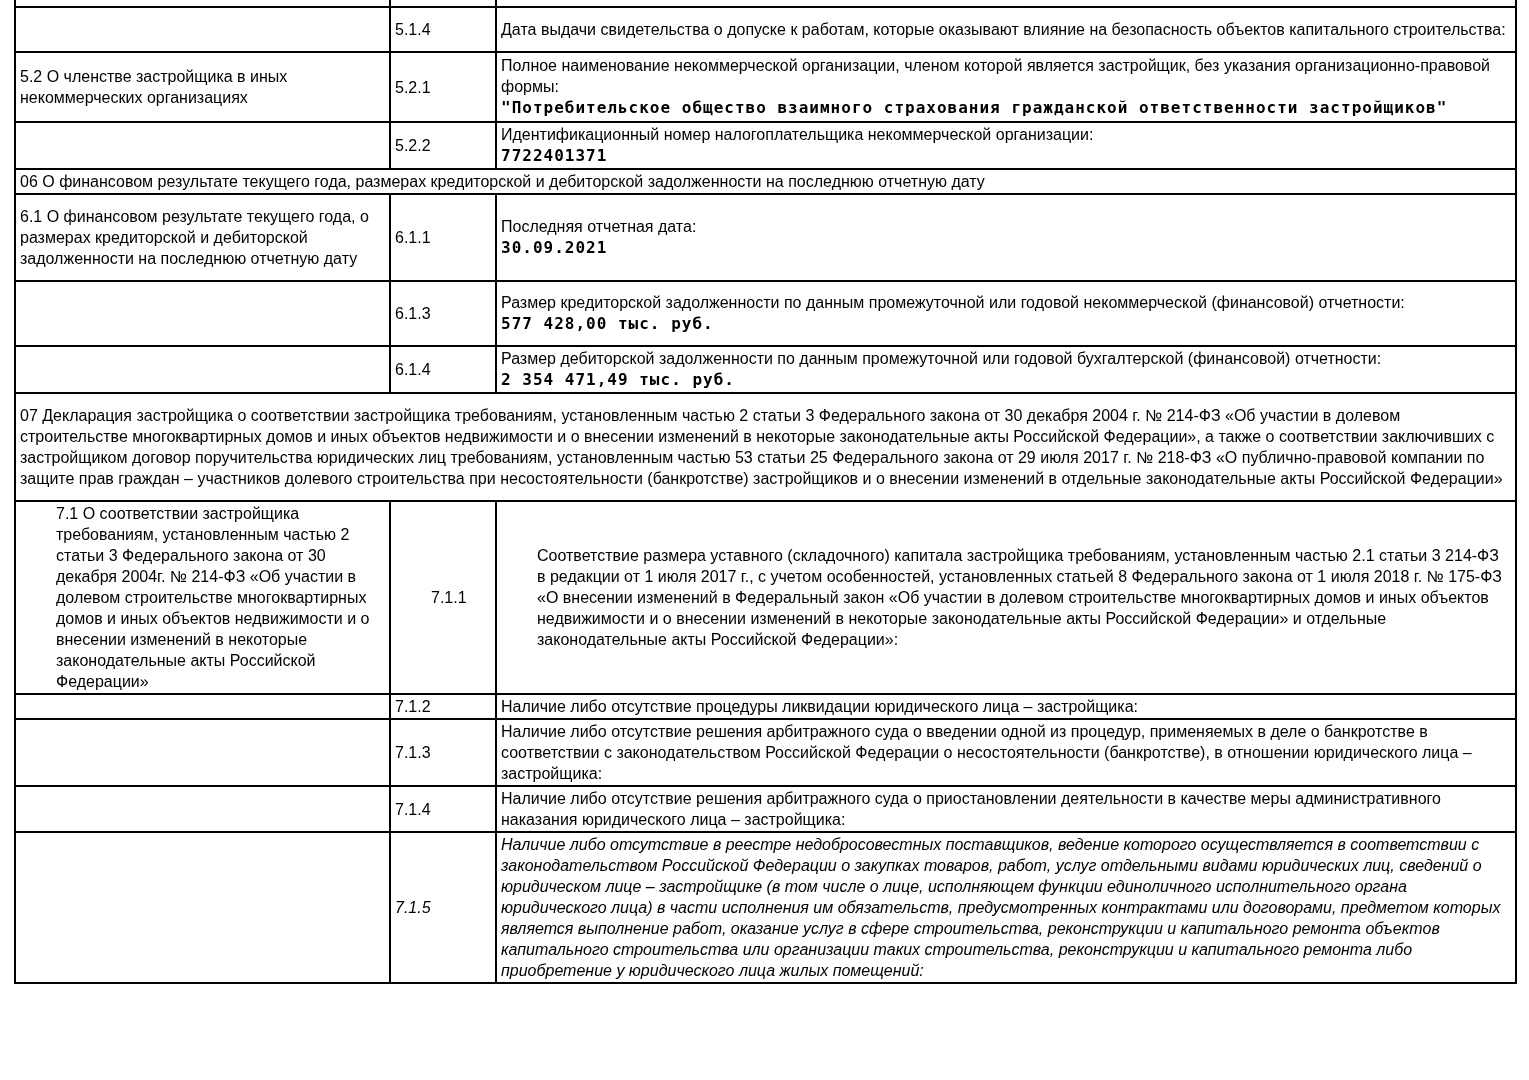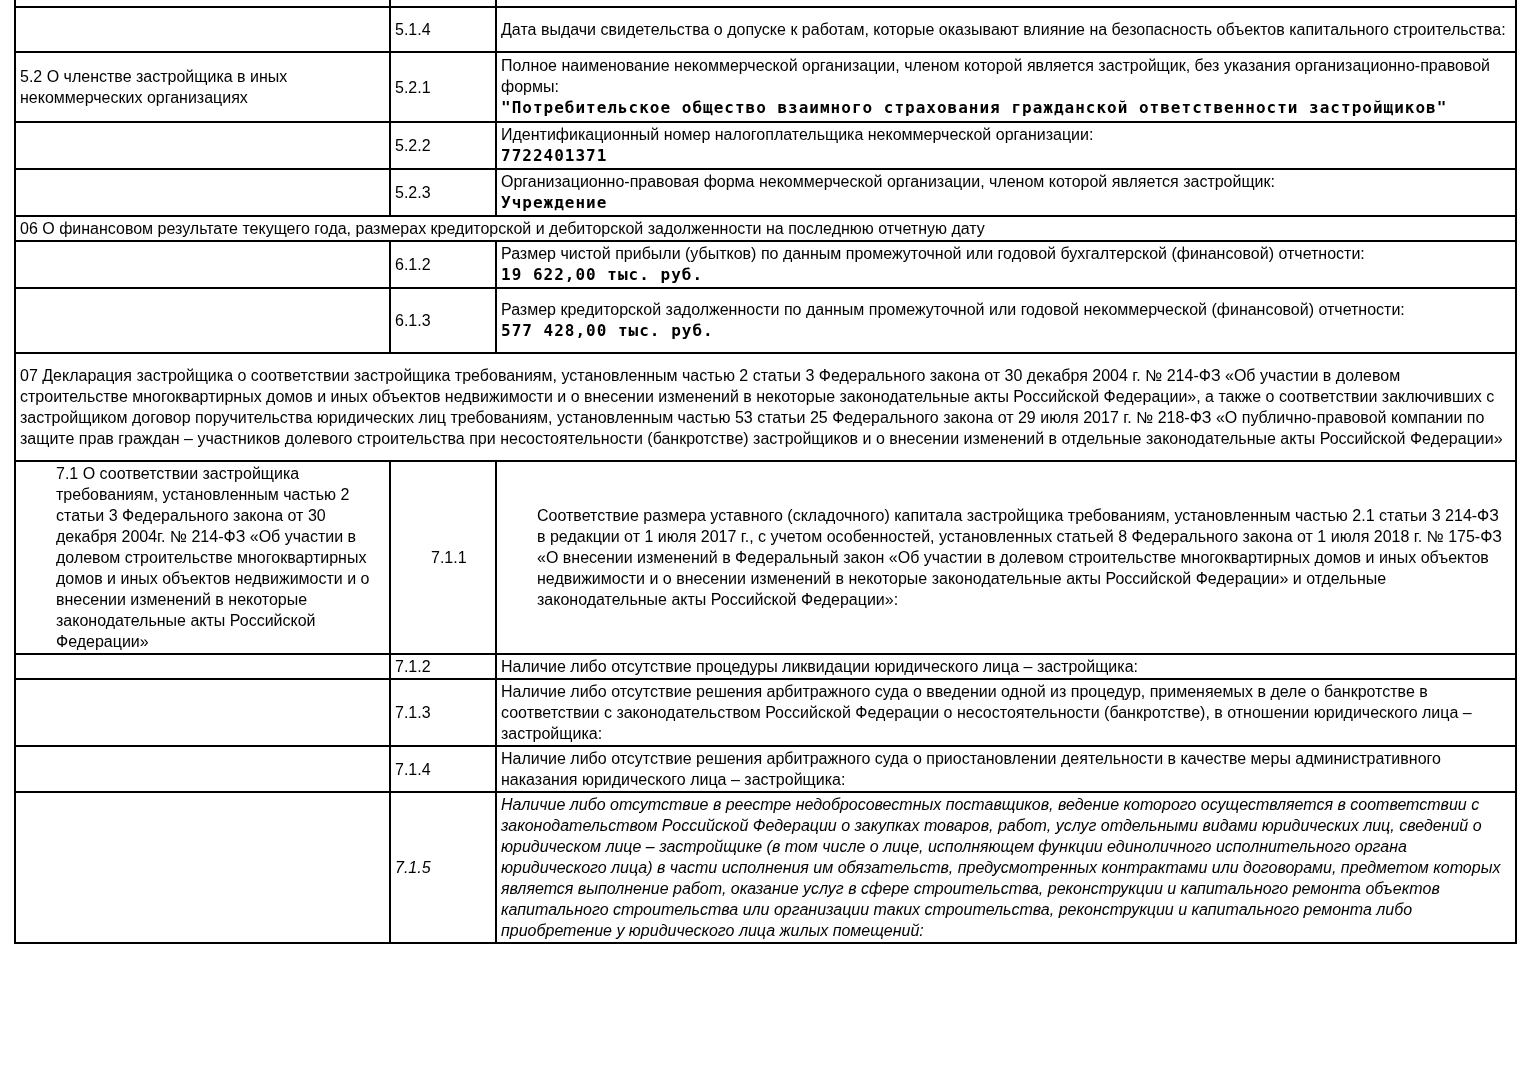--- a/index.html
+++ b/index.html
@@ -104,52 +104,52 @@
 
     <tr class="r2">
       <td></td>
       <td class="num-cell">5.2.2</td>
       <td>
         <div>Идентификационный номер налогоплательщика некоммерческой организации:</div>
         <div class="field-value">7722401371</div>
       </td>
     </tr>
 
-    <tr class="r3">
-      <td></td>
-      <td class="num-cell">5.2.3</td>
-      <td>
-        <div>Организационно-правовая форма некоммерческой организации, членом которой является застройщик:</div>
-        <div class="field-value">Учреждение</div>
-      </td>
-    </tr>
 
     <tr class="r4">
       <td class="section-header-cell" colspan="3">06 О финансовом результате текущего года, размерах кредиторской и дебиторской задолженности на последнюю отчетную дату</td>
     </tr>
 
-
-    <tr class="r6">
-      <td></td>
-      <td class="num-cell">6.1.2</td>
-      <td>
-        <div>Размер чистой прибыли (убытков) по данным промежуточной или годовой бухгалтерской (финансовой) отчетности:</div>
-        <div class="field-value">19 622,00 тыс. руб.</div>
-      </td>
-    </tr>
+    <tr class="r5">
+      <td>6.1 О финансовом результате текущего года, о размерах кредиторской и дебиторской задолженности на последнюю отчетную дату</td>
+      <td class="num-cell">6.1.1</td>
+      <td>
+        <div>Последняя отчетная дата:</div>
+        <div class="field-value">30.09.2021</div>
+      </td>
+    </tr>
+
 
     <tr class="r7">
       <td></td>
       <td class="num-cell">6.1.3</td>
       <td>
         <div>Размер кредиторской задолженности по данным промежуточной или годовой некоммерческой (финансовой) отчетности:</div>
         <div class="field-value">577 428,00 тыс. руб.</div>
       </td>
     </tr>
 
+    <tr class="r8">
+      <td></td>
+      <td class="num-cell">6.1.4</td>
+      <td>
+        <div>Размер дебиторской задолженности по данным промежуточной или годовой бухгалтерской (финансовой) отчетности:</div>
+        <div class="field-value">2 354 471,49 тыс. руб.</div>
+      </td>
+    </tr>
 
     <tr class="r9">
       <td class="section-header-cell" colspan="3">07 Декларация застройщика о соответствии застройщика требованиям, установленным частью 2 статьи 3 Федерального закона от 30 декабря 2004 г. № 214-ФЗ «Об участии в долевом строительстве многоквартирных домов и иных объектов недвижимости и о внесении изменений в некоторые законодательные акты Российской Федерации», а также о соответствии заключивших с застройщиком договор поручительства юридических лиц требованиям, установленным частью 53 статьи 25 Федерального закона от 29 июля 2017 г. № 218-ФЗ «О публично-правовой компании по защите прав граждан – участников долевого строительства при несостоятельности (банкротстве) застройщиков и о внесении изменений в отдельные законодательные акты Российской Федерации»</td>
     </tr>
 
     <tr class="r10">
       <td>7.1 О соответствии застройщика требованиям, установленным частью 2 статьи 3 Федерального закона от 30 декабря 2004г. № 214-ФЗ «Об участии в долевом строительстве многоквартирных домов и иных объектов недвижимости и о внесении изменений в некоторые законодательные акты Российской Федерации»</td>
       <td class="num-cell">7.1.1</td>
       <td>
         <div>Соответствие размера уставного (складочного) капитала застройщика требованиям, установленным частью 2.1 статьи 3 214-ФЗ в редакции от 1 июля 2017 г., с учетом особенностей, установленных статьей 8 Федерального закона от 1 июля 2018 г. № 175-ФЗ «О внесении изменений в Федеральный закон «Об участии в долевом строительстве многоквартирных домов и иных объектов недвижимости и о внесении изменений в некоторые законодательные акты Российской Федерации» и отдельные законодательные акты Российской Федерации»:</div>

